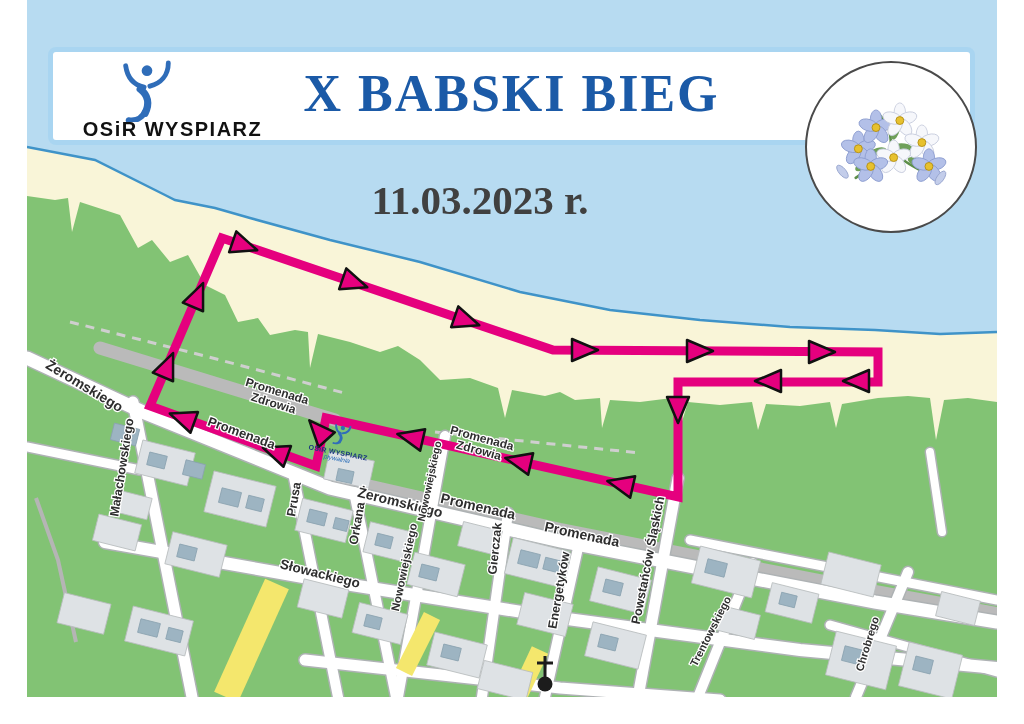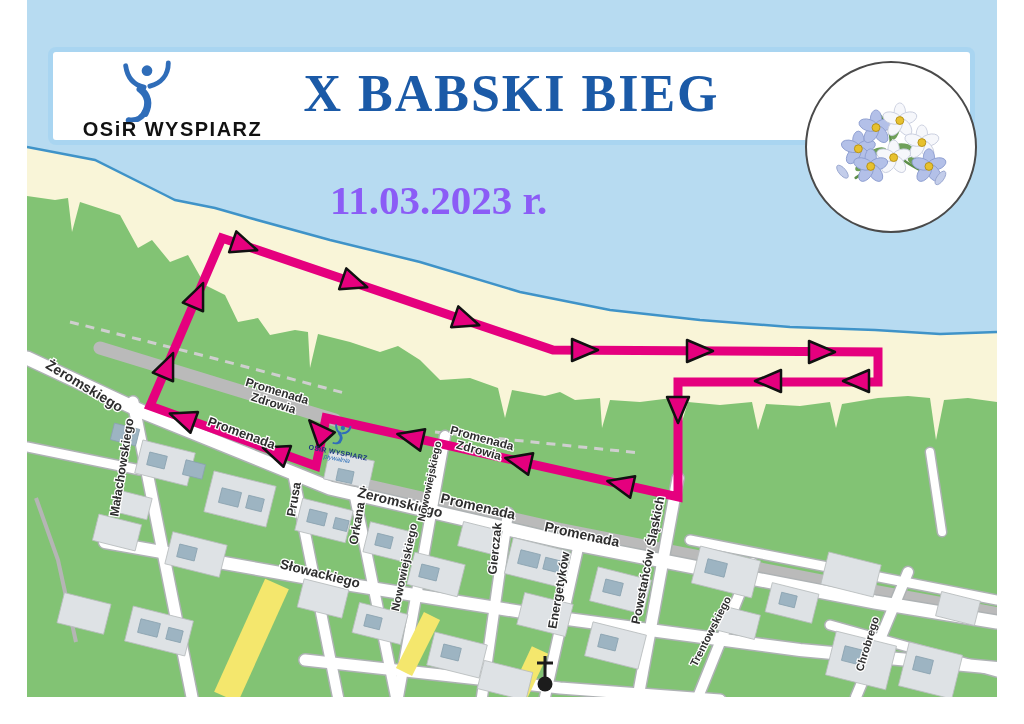--- a/index.html
+++ b/index.html
@@ -10,22 +10,22 @@
        border:5px solid #a9d5f1;border-radius:8px;z-index:2;}
   .logo-block{position:absolute;left:12px;top:4px;width:215px;height:86px;}
   .logo-figure{position:absolute;left:50px;top:4px;}
   .logo-text{position:absolute;left:0px;top:62px;width:215px;text-align:center;
        font-size:20px;font-weight:bold;letter-spacing:1.5px;color:#111111;white-space:nowrap;}
   .title{position:absolute;left:50%;top:12px;transform:translateX(-50%);
        font-family:"Liberation Serif",serif;font-weight:bold;font-size:52px;
        letter-spacing:2px;color:#1b5aa7;white-space:nowrap;}
   .flower-circle{position:absolute;left:805px;top:61px;width:168px;height:168px;background:#ffffff;
        border:2px solid #4a4a4a;border-radius:50%;z-index:3;display:flex;align-items:center;justify-content:center;}
-  .date-line{position:absolute;left:330px;top:176px;width:300px;text-align:left;z-index:2;
-       font-family:"Liberation Serif",serif;font-weight:bold;font-size:41px;color:#8b5cf6;white-space:nowrap;}
+  .date-line{position:absolute;left:330px;top:176px;width:300px;text-align:center;z-index:2;
+       font-family:"Liberation Serif",serif;font-weight:bold;font-size:41px;color:#404040;white-space:nowrap;}
   .map-marker{position:absolute;left:300px;top:424px;width:78px;height:48px;z-index:1;
        transform:rotate(11deg);text-align:center;}
   .map-marker .mk-line1{font-size:7px;font-weight:bold;color:#17357f;letter-spacing:.3px;white-space:nowrap;}
   .map-marker .mk-line2{font-size:6.5px;font-style:italic;color:#2a6db8;margin-top:-1px;white-space:nowrap;}
 </style>
 </head>
 <body>
 
 <svg id="map-svg" width="1024" height="724" viewBox="0 0 1024 724">
     <defs>

